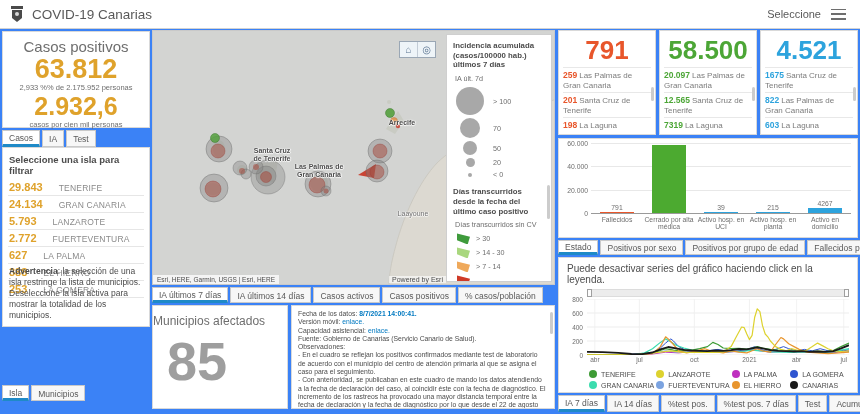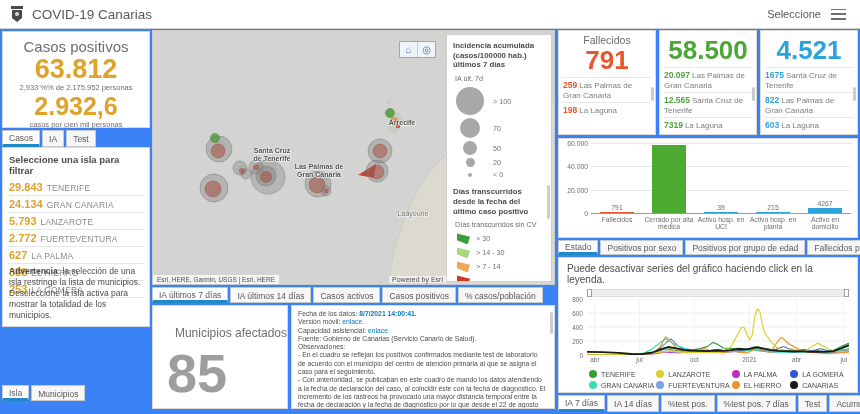--- a/index.html
+++ b/index.html
@@ -23,21 +23,21 @@
 
   
   #pos-panel{left:2px;top:31px;width:148px;height:97px;text-align:center;}
   .pos-title{font-size:15px;color:#6e6e6e;margin-top:6px;}
   .pos-total{font-size:27px;font-weight:bold;color:#dfa22b;line-height:1.05;}
   .pos-sub{font-size:7.5px;color:#6e6e6e;}
   .pos-rate{font-size:25px;font-weight:bold;color:#dfa22b;line-height:1.05;margin-top:1px;}
   #left-tabs{left:2px;top:130px;height:17px;}
   #list-panel{left:2px;top:147px;width:148px;height:180px;padding:4px 5px;overflow:hidden;}
   .filter-title{font-size:9.5px;font-weight:bold;color:#4c4c4c;margin:2px 1px 3px;}
-  .isl-row{display:flex;align-items:baseline;gap:4px;padding:2px 1px;border-bottom:1px solid #e6e6e6;cursor:pointer;}
+  .isl-row{display:flex;align-items:baseline;gap:16px;padding:2px 1px;border-bottom:1px solid #e6e6e6;cursor:pointer;}
   .isl-val{font-size:11px;font-weight:bold;color:#dfa22b;}
   .isl-name{font-size:8.5px;color:#8a8a8a;letter-spacing:.2px;}
   .warning{position:absolute;left:6px;right:6px;bottom:5px;font-size:8.5px;color:#4c4c4c;line-height:1.3;}
   #left-bottom-tabs{left:2px;top:385px;height:16px;}
 
   
   #map{position:absolute;left:152px;top:30px;width:403px;height:255px;background:#d3d4d2;overflow:hidden;border:1px solid #c9c9c9;box-sizing:border-box;}
   .map-label{position:absolute;font-size:7px;font-weight:bold;color:#4d4d4d;text-align:center;line-height:1.1;text-shadow:0 0 2px #fff,0 1px 1px #fff,1px 0 1px #fff;}
   .map-btns{position:absolute;top:10px;right:118px;display:flex;border:1px solid #9aa7b5;background:#fff;}
   .map-btn{width:17px;height:15px;display:flex;align-items:center;justify-content:center;font-size:10px;color:#56718f;border-left:1px solid #c3ccd6;cursor:pointer;background:#eef4f8;}
@@ -50,21 +50,21 @@
   .leg-row{display:flex;align-items:center;margin:3px 0;}
   .leg-circle-box{width:34px;display:flex;justify-content:center;}
   .leg-circle{border-radius:50%;background:#a8a8a8;}
   .leg-label{font-size:7.2px;color:#6e6e6e;margin-left:6px;}
   .leg-swatch{width:13px;height:11px;margin-left:4px;clip-path:polygon(0 0,100% 30%,82% 100%,0 62%);}
   .mini-scroll{position:absolute;background:#cccccc;border-radius:2px;}
   #map-tabs{left:152px;top:287px;height:16px;}
 
   
   #muni-panel{left:152px;top:305px;width:136px;height:104px;}
-  .muni-title{font-size:12px;color:#6e6e6e;text-align:right;margin-top:20px;}
+  .muni-title{font-size:12px;color:#6e6e6e;text-align:left;margin-top:8px;}
   .muni-value{font-size:54px;font-weight:bold;color:#9e9e9e;margin:6px 0 0 14px;line-height:1;}
   #notes-panel{left:291px;top:305px;width:264px;height:104px;padding:4px 8px 2px 6px;overflow:hidden;}
   .note-line{font-size:6.8px;color:#4c4c4c;line-height:1.22;}
   .note-label{color:#4c4c4c;}
   .note-value{color:#0079c1;font-weight:bold;}
   .note-link{color:#0079c1;cursor:pointer;}
 
   
   #cards{position:absolute;left:558px;top:30px;width:300px;height:105px;display:flex;gap:3px;}
   .card{flex:1;background:#fff;border:1px solid #d9d9d9;box-sizing:border-box;position:relative;padding:3px 4px 2px;display:flex;flex-direction:column;overflow:hidden;}
@@ -319,20 +319,21 @@
         <div class="note-line">- Con anterioridad, se publicaban en este cuadro de mando los datos atendiendo a la fecha de declaración del caso, al coincidir éste con la fecha de diagnóstico. El incremento de los rastreos ha provocado una mayor distancia temporal entre la fecha de declaración y la fecha de diagnóstico por lo que desde el 22 de agosto se reflejan los casos por fecha de diagnóstico.</div>
       </div>
     <div class="mini-scroll" style="right:1px;top:6px;width:3px;height:22px;"></div>
   </div>
 
   <div id="cards">
       <div class="card">
         <div class="card-title">Fallecidos</div>
         <div class="card-value" style="color: rgb(232, 86, 43);">791</div>
         <div class="card-row"><b style="color: rgb(232, 86, 43);">259</b>Las Palmas de Gran Canaria</div>
+        <div class="card-row"><b style="color: rgb(232, 86, 43);">201</b>Santa Cruz de Tenerife</div>
         <div class="card-row"><b style="color: rgb(232, 86, 43);">198</b>La Laguna</div>
         <div class="mini-scroll" style="right:1px;top:56px;width:3px;height:14px;"></div>
       </div>
       <div class="card">
         <div class="card-title">Cerrado por alta médica</div>
         <div class="card-value" style="color: rgb(76, 166, 54);">58.500</div>
         <div class="card-row"><b style="color: rgb(76, 166, 54);">20.097</b>Las Palmas de Gran Canaria</div>
         <div class="card-row"><b style="color: rgb(76, 166, 54);">12.565</b>Santa Cruz de Tenerife</div>
         <div class="card-row"><b style="color: rgb(76, 166, 54);">7319</b>La Laguna</div>
         <div class="mini-scroll" style="right:1px;top:56px;width:3px;height:14px;"></div>

